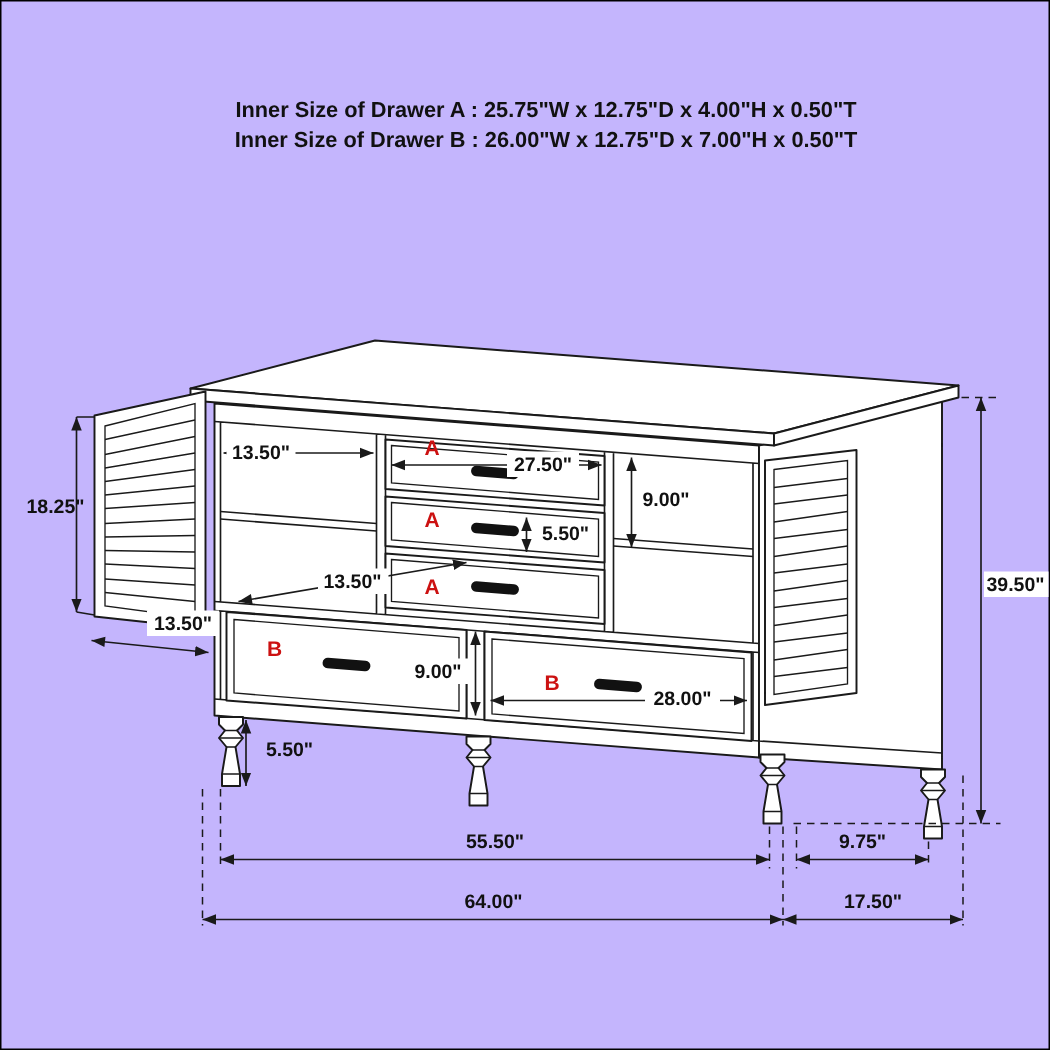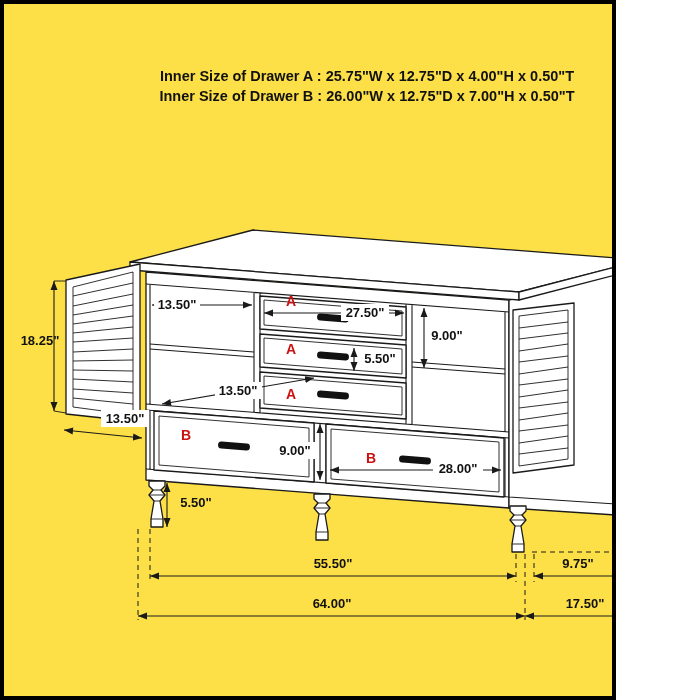--- a/index.html
+++ b/index.html
@@ -1,18 +1,18 @@
 <!DOCTYPE html>
 <html><head>
 <meta charset="utf-8">
 <style>
   html,body{margin:0;padding:0;background:#fff;}
   .frame{
-    width:616px;height:700px;position:relative;background:#fde047;
-    border:4px solid #000000;box-sizing:border-box;overflow:hidden;
+    width:700px;height:700px;position:relative;background:#c4b5fd;
+    border:1px solid #000000;box-sizing:border-box;overflow:hidden;
     font-family:"Liberation Sans",sans-serif;
   }
   svg{position:absolute;left:0;top:0;}
   .hdr{font:bold 14.5px "Liberation Sans",sans-serif;fill:#111;}
   .dim{font:bold 13px "Liberation Sans",sans-serif;fill:#111;text-anchor:middle;}
   .red{font:bold 14px "Liberation Sans",sans-serif;fill:#cc1111;text-anchor:middle;}
   .outline{fill:#ffffff;stroke:#1a1a1a;stroke-width:1.3;stroke-linejoin:round;}
   .ln{fill:none;stroke:#1a1a1a;stroke-width:1.1;}
   .thin{fill:none;stroke:#1a1a1a;stroke-width:0.9;}
   .dash{fill:none;stroke:#1a1a1a;stroke-width:1;stroke-dasharray:5 4;}

